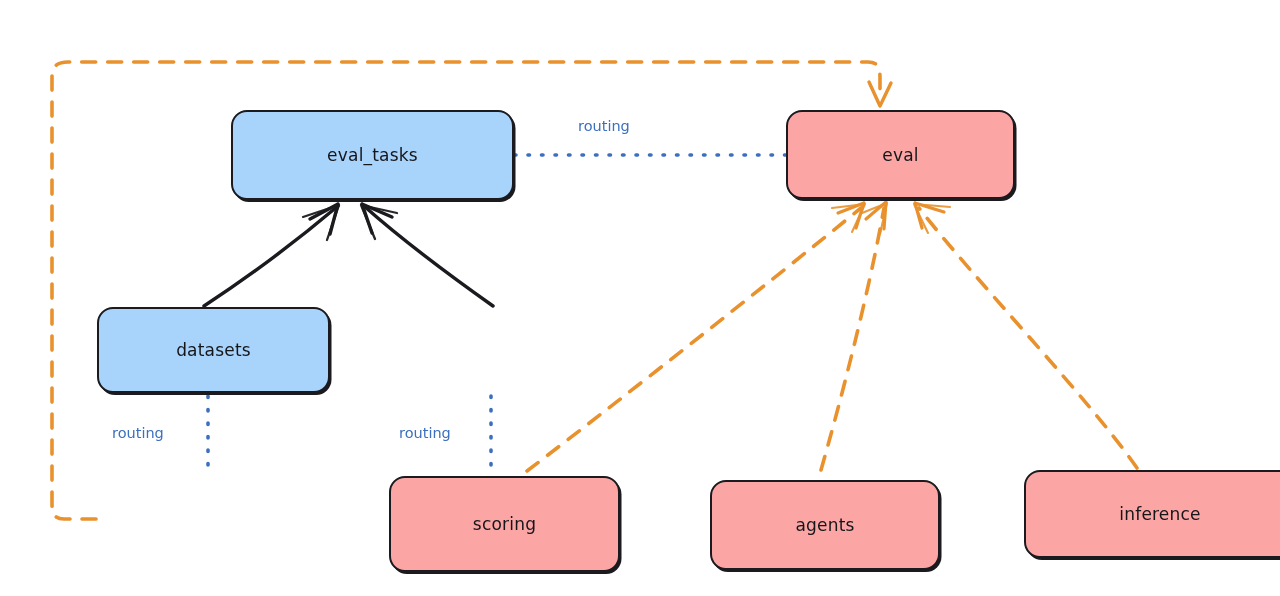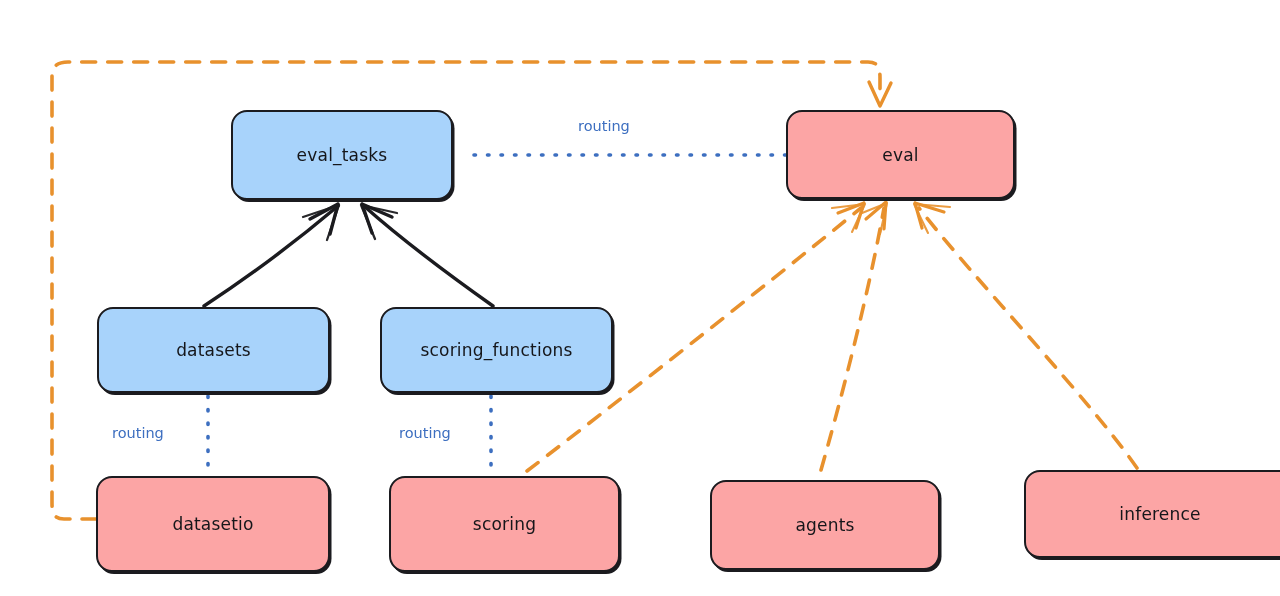--- a/index.html
+++ b/index.html
@@ -110,39 +110,33 @@
       <path d="M 887 203 L 862 213 M 887 203 L 880 234" fill="none" stroke="#e8912d" stroke-width="2.1" stroke-linecap="round" opacity="0.9"></path>
     </g>
 
     <g>
       <path d="M 1137 468 C 1090 400 975 280 919 208" fill="none" stroke="#e8912d" stroke-width="3.6" stroke-linecap="round" stroke-dasharray="14 12"></path>
       <path d="M 915 203 L 922 228 M 915 203 L 944 212" fill="none" stroke="#e8912d" stroke-width="3.2" stroke-linecap="round"></path>
       <path d="M 914 204 L 928 233 M 914 204 L 950 207" fill="none" stroke="#e8912d" stroke-width="2.1" stroke-linecap="round" opacity="0.9"></path>
     </g>
   </svg>
 
-  <div class="node api" style="left:231px; top:110px; width:222px; height:90px;">
+  <div class="node api" style="left:231px; top:110px; width:283px; height:90px;">
     <span class="node-label">eval_tasks</span>
   </div>
 
   <div class="node prov" style="left:786px; top:110px; width:229px; height:89px;">
     <span class="node-label">eval</span>
   </div>
 
   <div class="node api" style="left:97px; top:307px; width:233px; height:86px;">
     <span class="node-label">datasets</span>
   </div>
 
-  <div class="node api" style="left:380px; top:307px; width:233px; height:86px;">
-    <span class="node-label">scoring_functions</span>
-  </div>
 
-  <div class="node prov" style="left:96px; top:476px; width:234px; height:96px;">
-    <span class="node-label">datasetio</span>
-  </div>
 
   <div class="node prov" style="left:389px; top:476px; width:231px; height:96px;">
     <span class="node-label">scoring</span>
   </div>
 
   <div class="node prov" style="left:710px; top:472px; width:230px; height:90px;margin-top:8px;">
     <span class="node-label">agents</span>
   </div>
 
   <div class="node prov" style="left:1024px; top:470px; width:272px; height:88px;">

